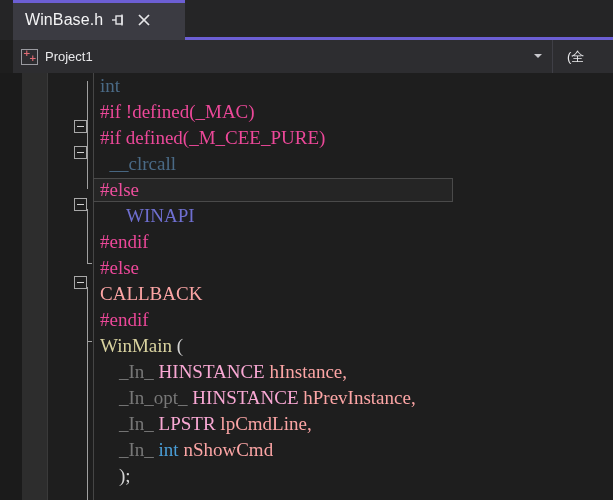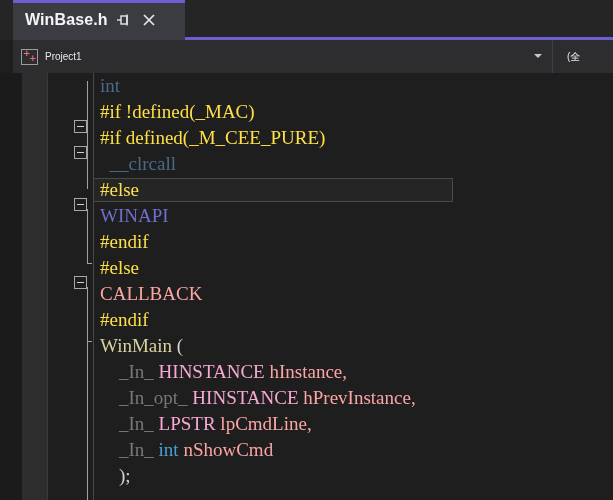--- a/index.html
+++ b/index.html
@@ -35,21 +35,21 @@
     padding: 0 6px 0 12px;
   }
   .tab-accent {
     position: absolute;
     left: 13px; top: 0;
     width: 172px; height: 3px;
     background: #6c5fd4;
   }
   .tab-title {
     font-size: 16px;
-    font-weight: bold;
+    font-weight: normal;
     color: #f4f4f5;
     letter-spacing: .1px;
     white-space: nowrap;
   }
   .tab-icon-btn {
     width: 22px; height: 24px;
     margin-left: 4px;
     display: flex;
     align-items: center;
     justify-content: center;
@@ -96,21 +96,21 @@
     color: #e06c75;
     font-style: normal;
     font-weight: bold;
     font-size: 9px;
     line-height: 7px;
     font-family: "DejaVu Sans", sans-serif;
   }
   .proj-icon i.p1 { left: 1px; top: 0px; }
   .proj-icon i.p2 { left: 7px; top: 5px; }
   .combo-text {
-    font-size: 10px;
+    font-size: 13px;
     color: #e8e8ea;
     white-space: nowrap;
     overflow: hidden;
   }
   .combo-arrow {
     position: absolute;
     right: 10px; top: 14px;
     width: 0; height: 0;
     border-left: 4px solid transparent;
     border-right: 4px solid transparent;
@@ -179,24 +179,24 @@
     border: 1px solid #4a4a4a;
     background: rgba(255,255,255,0.035);
     pointer-events: none;
   }
 
   
   .t-plain   { color: #d4d4d4; }
   .t-dim     { color: #787878; margin-top: 28px; }
   .t-dimkw   { color: #4a6a86; }
   .t-kw      { color: #4a9fd8; }
-  .t-macro   { color: #6f6fd0; }
+  .t-macro   { color: #6f6fd0; margin-left: 26px; }
   .t-type    { color: #f9a8d4; }
   .t-func    { color: #d9d3a0; margin-top: 8px; }
-  .t-pp      { color: #fde047; }
+  .t-pp      { color: #ec4899; }
   .t-ident   { color: #fca5a5; }
 
   
   .outline-col {
     position: absolute;
     left: 0; top: 0;
     width: 94px; height: 427px;
     pointer-events: none;
   }
   .fold-box {

